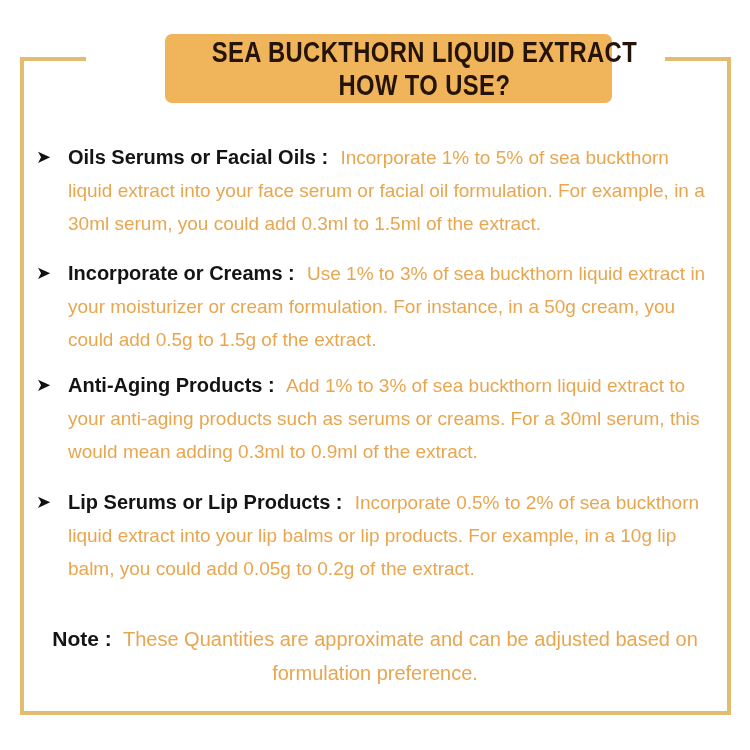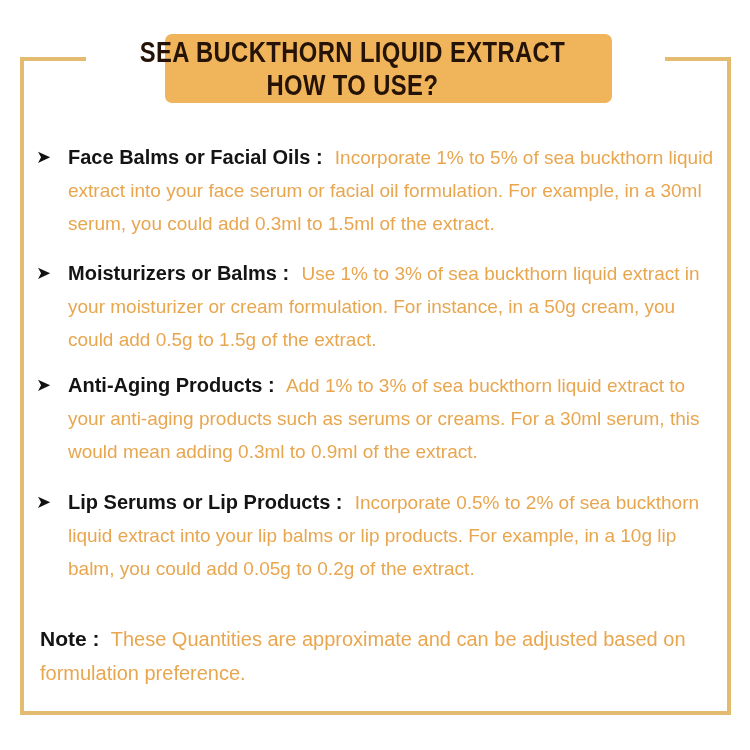--- a/index.html
+++ b/index.html
@@ -31,21 +31,21 @@
   .frame-top-left  {left:20px;  top:57px;  width:66px;  height:4px;}
   .frame-top-right {left:665px; top:57px;  width:66px;  height:4px;}
 
   
   .banner{
     position:absolute;
     left:165px; top:34px;
     width:447px; height:69px;
     background:var(--banner-bg);
     border-radius:7px;
-    display:flex;align-items:center;justify-content:flex-end;
+    display:flex;align-items:center;justify-content:flex-start;
   }
   .banner-inner{
     transform:scaleX(0.82);
     transform-origin:center center;
     text-align:center;
     color:var(--banner-text);
     font-weight:bold;
     font-size:29px;
     line-height:33px;
     letter-spacing:0.5px;
@@ -77,20 +77,21 @@
   .bullet-1{top:141px;}
   .bullet-2{top:257px;}
   .bullet-3{top:369px;}
   .bullet-4{top:486px;}
 
   
   .note{
     position:absolute;
     left:40px; top:622px;
     width:670px;
+    text-align:center;
     font-size:20px;
     line-height:34px;
     color:var(--body-text);
   }
   .note .label{
     font-weight:bold;
     font-size:21px;
     color:var(--label-text);
     margin-right:6px;
   }
@@ -107,25 +108,25 @@
   <div class="frame frame-top-right"></div>
 
   <div class="banner">
     <div class="banner-inner">
       <div>SEA BUCKTHORN LIQUID EXTRACT</div>
       <div>HOW TO USE?</div>
     </div>
   </div>
 
   <div class="bullet bullet-1">
-    <span class="arrow">➤</span><span class="label">Face Balms or Facial Oils :</span> <span class="desc">Incorporate 1% to 5% of sea buckthorn liquid extract into your face serum or facial oil formulation. For example, in a 30ml serum, you could add 0.3ml to 1.5ml of the extract.</span>
+    <span class="arrow">➤</span><span class="label">Oils Serums or Facial Oils :</span> <span class="desc">Incorporate 1% to 5% of sea buckthorn liquid extract into your face serum or facial oil formulation. For example, in a 30ml serum, you could add 0.3ml to 1.5ml of the extract.</span>
   </div>
 
   <div class="bullet bullet-2">
-    <span class="arrow">➤</span><span class="label">Moisturizers or Balms :</span> <span class="desc">Use 1% to 3% of sea buckthorn liquid extract in your moisturizer or cream formulation. For instance, in a 50g cream, you could add 0.5g to 1.5g of the extract.</span>
+    <span class="arrow">➤</span><span class="label">Incorporate or Creams :</span> <span class="desc">Use 1% to 3% of sea buckthorn liquid extract in your moisturizer or cream formulation. For instance, in a 50g cream, you could add 0.5g to 1.5g of the extract.</span>
   </div>
 
   <div class="bullet bullet-3">
     <span class="arrow">➤</span><span class="label">Anti-Aging Products :</span> <span class="desc">Add 1% to 3% of sea buckthorn liquid extract to your anti-aging products such as serums or creams. For a 30ml serum, this would mean adding 0.3ml to 0.9ml of the extract.</span>
   </div>
 
   <div class="bullet bullet-4">
     <span class="arrow">➤</span><span class="label">Lip Serums or Lip Products :</span> <span class="desc">Incorporate 0.5% to 2% of sea buckthorn liquid extract into your lip balms or lip products. For example, in a 10g lip balm, you could add 0.05g to 0.2g of the extract.</span>
   </div>
 

